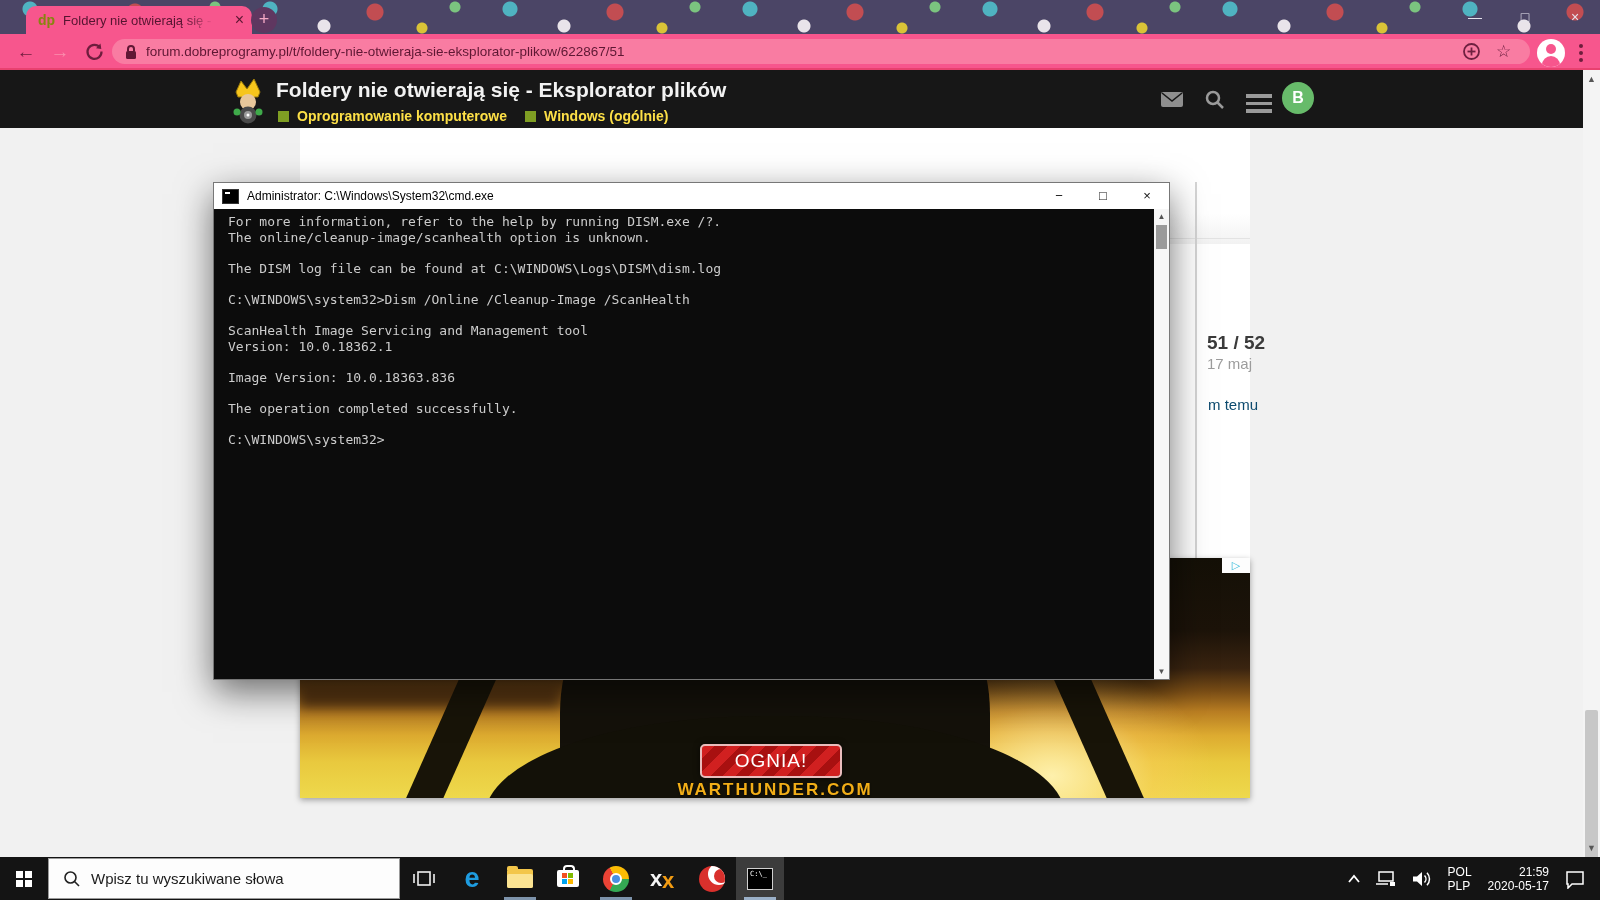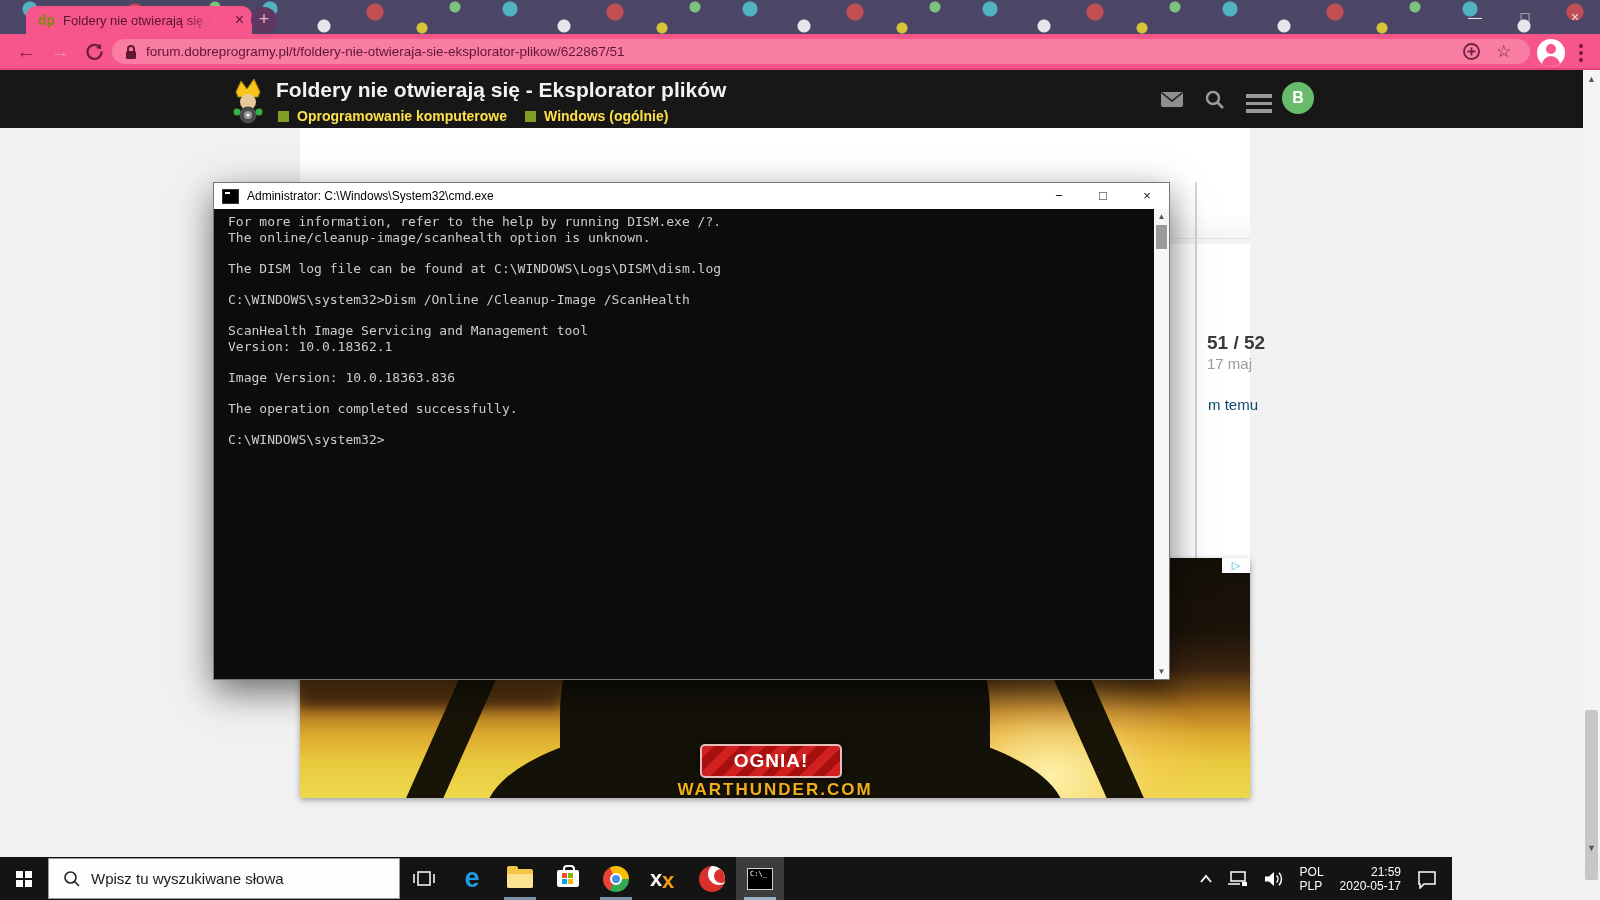--- a/index.html
+++ b/index.html
@@ -81,21 +81,21 @@
        background:radial-gradient(ellipse,rgba(255,242,178,.95),rgba(255,204,96,.35) 45%,transparent 72%);}
   .haze{position:absolute;left:0;top:128px;width:260px;height:22px;background:#4a2c10;filter:blur(6px);opacity:.8;}
   .arch{position:absolute;left:50%;top:-40px;transform:translateX(-50%);width:430px;height:250px;
         background:#14110a;border-radius:50% 50% 4% 4% / 78% 78% 4% 4%;}
   .strut-l{position:absolute;left:130px;top:60px;width:34px;height:260px;background:#181408;transform:rotate(24deg);}
   .strut-r{position:absolute;right:130px;top:60px;width:34px;height:260px;background:#181408;transform:rotate(-24deg);}
   .panel{position:absolute;left:50%;bottom:-18px;transform:translateX(-50%);width:580px;height:100px;
          background:#131108;border-radius:48% 48% 0 0/100% 100% 0 0;}
   .cta{position:absolute;left:400px;top:186px;width:138px;height:30px;border:2px solid #e9bcbc;border-radius:5px;
        background:repeating-linear-gradient(135deg,#d12020 0 9px,#a81010 9px 18px);
-       color:#fff;font-weight:bold;font-size:19px;text-align:center;line-height:30px;letter-spacing:1px;
+       color:#fff;font-weight:normal;font-size:19px;text-align:center;line-height:30px;letter-spacing:1px;
        box-shadow:0 0 6px rgba(0,0,0,.6);}
   .adsite{position:absolute;left:0;top:222px;width:950px;text-align:center;color:#f2ae17;
           font-weight:bold;font-size:17px;letter-spacing:2px;text-shadow:0 1px 2px rgba(0,0,0,.6);}
   .adchoices{position:absolute;right:0;top:0;width:28px;height:15px;background:#fdfdfd;
              color:#29b6d8;font-size:11px;line-height:15px;text-align:center;}
 
   
   .bscroll{left:1583px;top:70px;width:17px;height:787px;background:#f4f4f4;z-index:6;}
   .bs-arrow{position:absolute;left:0;width:17px;text-align:center;font-size:9px;color:#575757;}
   .bs-thumb{position:absolute;left:2px;width:13px;top:640px;height:170px;background:#c7c7c7;border-radius:2px;}
@@ -109,21 +109,21 @@
   .cmd-title{font-size:12px;color:#000;}
   .cmd-btn{position:absolute;top:0;width:44px;height:26px;text-align:center;line-height:26px;font-size:13px;color:#111;}
   .console{position:absolute;left:0;top:26px;right:15px;bottom:0;padding:5px 0 0 14px;
            font-family:"DejaVu Sans Mono",monospace;font-size:13px;line-height:15.6px;color:#cccccc;}
   .cline{white-space:pre;min-height:15.6px;}
   .cscroll{position:absolute;right:0;top:26px;bottom:0;width:15px;background:#f6f6f6;}
   .cs-arrow{position:absolute;left:0;width:15px;text-align:center;font-size:8px;color:#555;}
   .cs-thumb{position:absolute;left:2px;top:16px;width:11px;height:24px;background:#9a9a9a;}
 
   
-  .taskbar{left:0;top:857px;width:1452px;height:43px;background:#141414;z-index:50;display:flex;align-items:center;}
+  .taskbar{left:0;top:857px;width:1600px;height:43px;background:#141414;z-index:50;display:flex;align-items:center;}
   .startbtn{width:48px;height:43px;display:flex;align-items:center;justify-content:center;}
   .winlogo{display:grid;grid-template-columns:7px 7px;grid-template-rows:7px 7px;gap:2px;}
   .winlogo i{background:#fff;}
   .searchbox{width:352px;height:41px;background:#fdfdfd;border:1px solid #9a9a9a;box-sizing:border-box;
              display:flex;align-items:center;}
   .searchtext{font-size:15px;color:#1c1c1c;margin-left:10px;}
   .tbicon{width:48px;height:43px;display:flex;align-items:center;justify-content:center;position:relative;}
   .underline{position:absolute;left:8px;bottom:0;width:32px;height:3px;background:#7d93ab;}
   .active-slot{background:#3c3c3c;}
   .edge-e{font-size:27px;font-weight:bold;color:#1e9ce0;}

